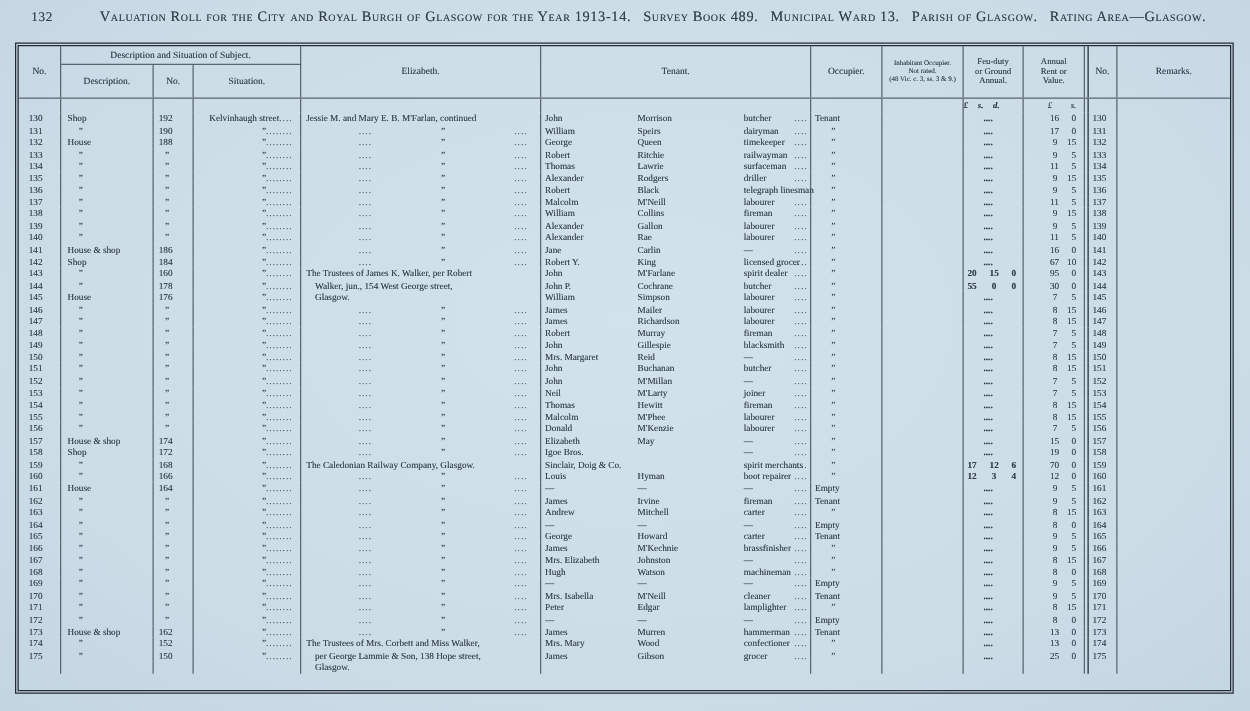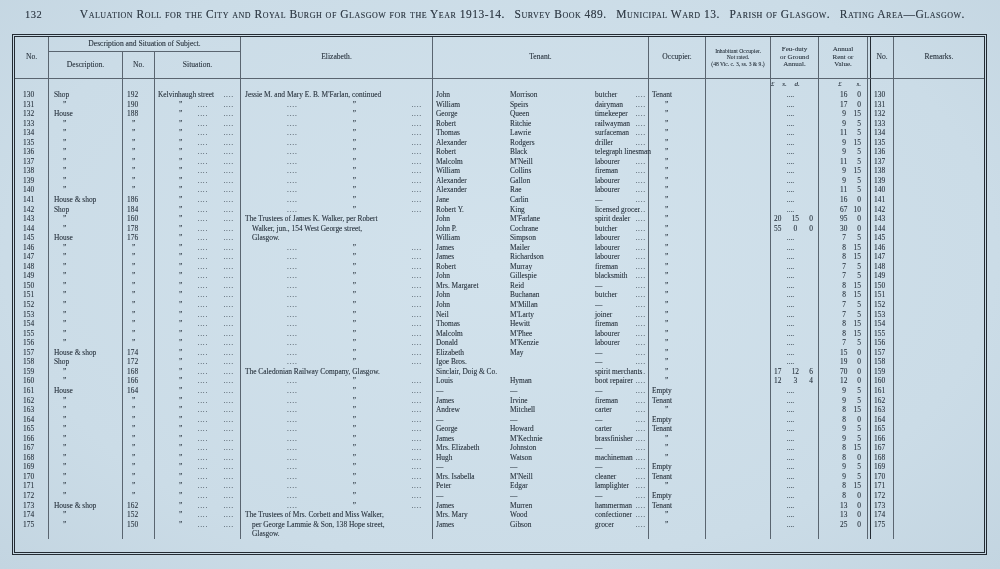--- a/index.html
+++ b/index.html
@@ -67,33 +67,33 @@
   .units{display:block;text-align:center;font-style:italic;font-size:7px;}
   .u-feu{word-spacing:6px;}
   .u-rent{word-spacing:13px;}
   .rows .c{height:9.55px;line-height:9.55px;}
   .r{height:9.55px;}
   .c1{padding-left:8px;}
   .c2{padding-left:5px;}
   .c2.dit{padding-left:14px;}
   .c3{padding-left:4px;}
   .c3.dit{padding-left:9px;}
-  .c4{padding-left:3px;display:flex;justify-content:space-between;padding-right:6px;}
+  .c4{padding-left:3px;display:flex;justify-content:flex-end;padding-right:6px;}
   .c4.spread{padding-left:24px;}
   .c5{padding-left:4px;}
   .c5.cont{padding-left:11px;}
   .c5.spread{display:flex;justify-content:space-between;padding-left:46px;padding-right:10px;}
   .c6{padding-left:3px;}
   .c6.span2{grid-column:span 2;}
   .c7{padding-left:2px;}
   .c8{padding-left:2px;overflow:visible;}
   .c8 .dots{position:absolute;right:2px;top:0;}
   .c9{padding-left:3px;}
   .c9.dit{padding-left:16px;}
-  .c11{display:flex;}
+  .c11{display:flex;font-weight:bold;}
   .c11 .fdots{width:100%;text-align:center;padding-right:8px;}
   .c11 .fv{display:flex;width:100%;justify-content:space-between;padding:0 5px 0 3px;}
   .c12{display:flex;justify-content:flex-end;padding-right:6px;}
   .c12 .rl{display:inline-block;width:26px;text-align:right;padding-left:20px;}
   .c12 .rs{display:inline-block;width:15px;text-align:right;}
   .c14{padding-left:3px;}
   .dots{letter-spacing:0.8px;opacity:.85;}
 </style>
 </head>
 <body>

